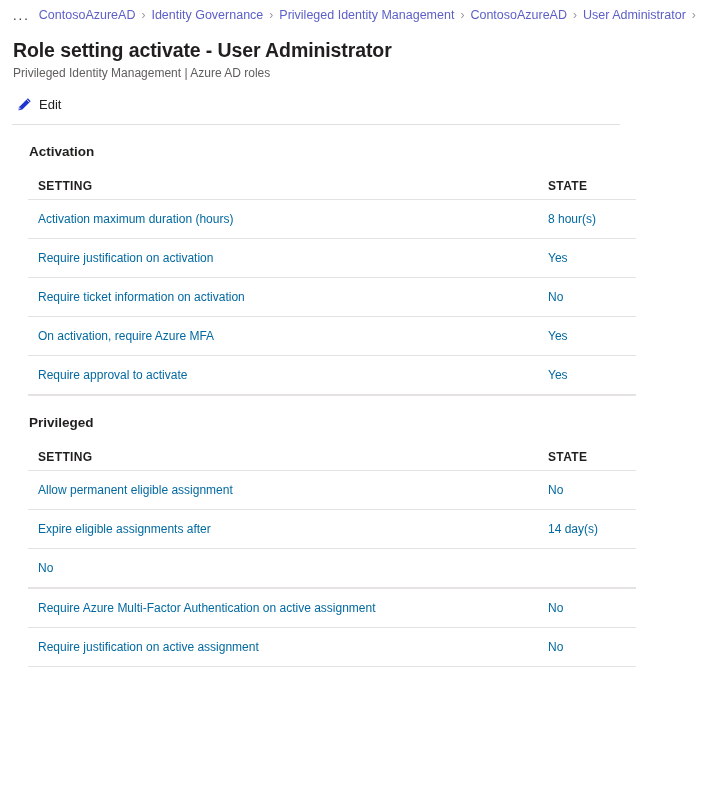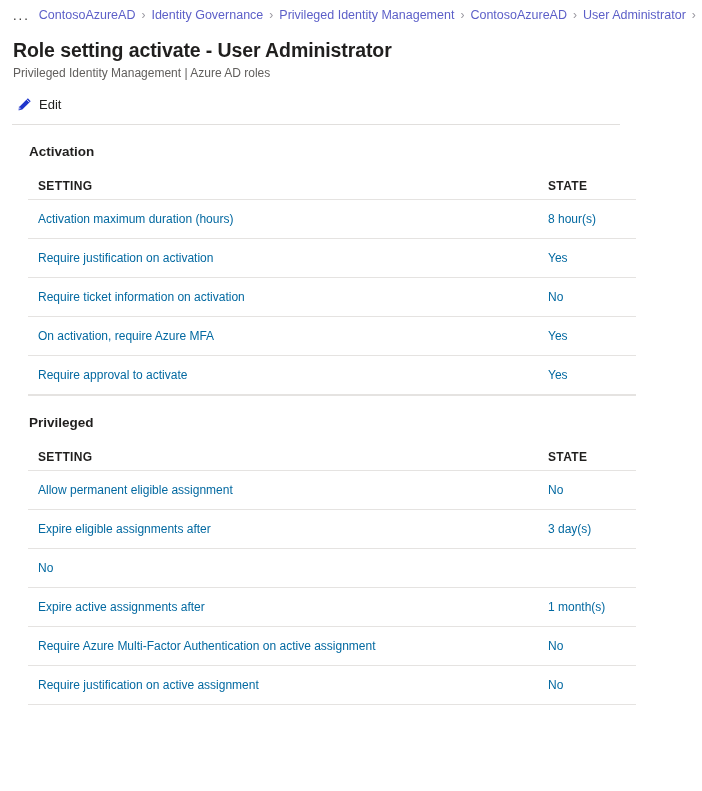--- a/index.html
+++ b/index.html
@@ -214,31 +214,27 @@
           <div class="th col-state">STATE</div>
         </div>
         <div class="row-divider"></div>
         <div class="t-row">
           <div class="t-cell col-setting">Allow permanent eligible assignment</div>
           <div class="t-cell col-state">No</div>
         </div>
         <div class="row-divider"></div>
         <div class="t-row">
           <div class="t-cell col-setting">Expire eligible assignments after</div>
-          <div class="t-cell col-state">3 day(s)</div>
-        </div>
-        <div class="row-divider"></div>
-        <div class="t-row">
-          <div class="t-cell col-state">No</div>
-        </div>
-        <div class="row-divider"></div>
-        <div class="t-row">
-          <div class="t-cell col-setting">Expire active assignments after</div>
-          <div class="t-cell col-state">1 month(s)</div>
-        </div>
+          <div class="t-cell col-state">14 day(s)</div>
+        </div>
+        <div class="row-divider"></div>
+        <div class="t-row">
+          <div class="t-cell col-state">No</div>
+        </div>
+        <div class="row-divider"></div>
         <div class="row-divider"></div>
         <div class="t-row">
           <div class="t-cell col-setting">Require Azure Multi-Factor Authentication on active assignment</div>
           <div class="t-cell col-state">No</div>
         </div>
         <div class="row-divider"></div>
         <div class="t-row">
           <div class="t-cell col-setting">Require justification on active assignment</div>
           <div class="t-cell col-state">No</div>
         </div>

